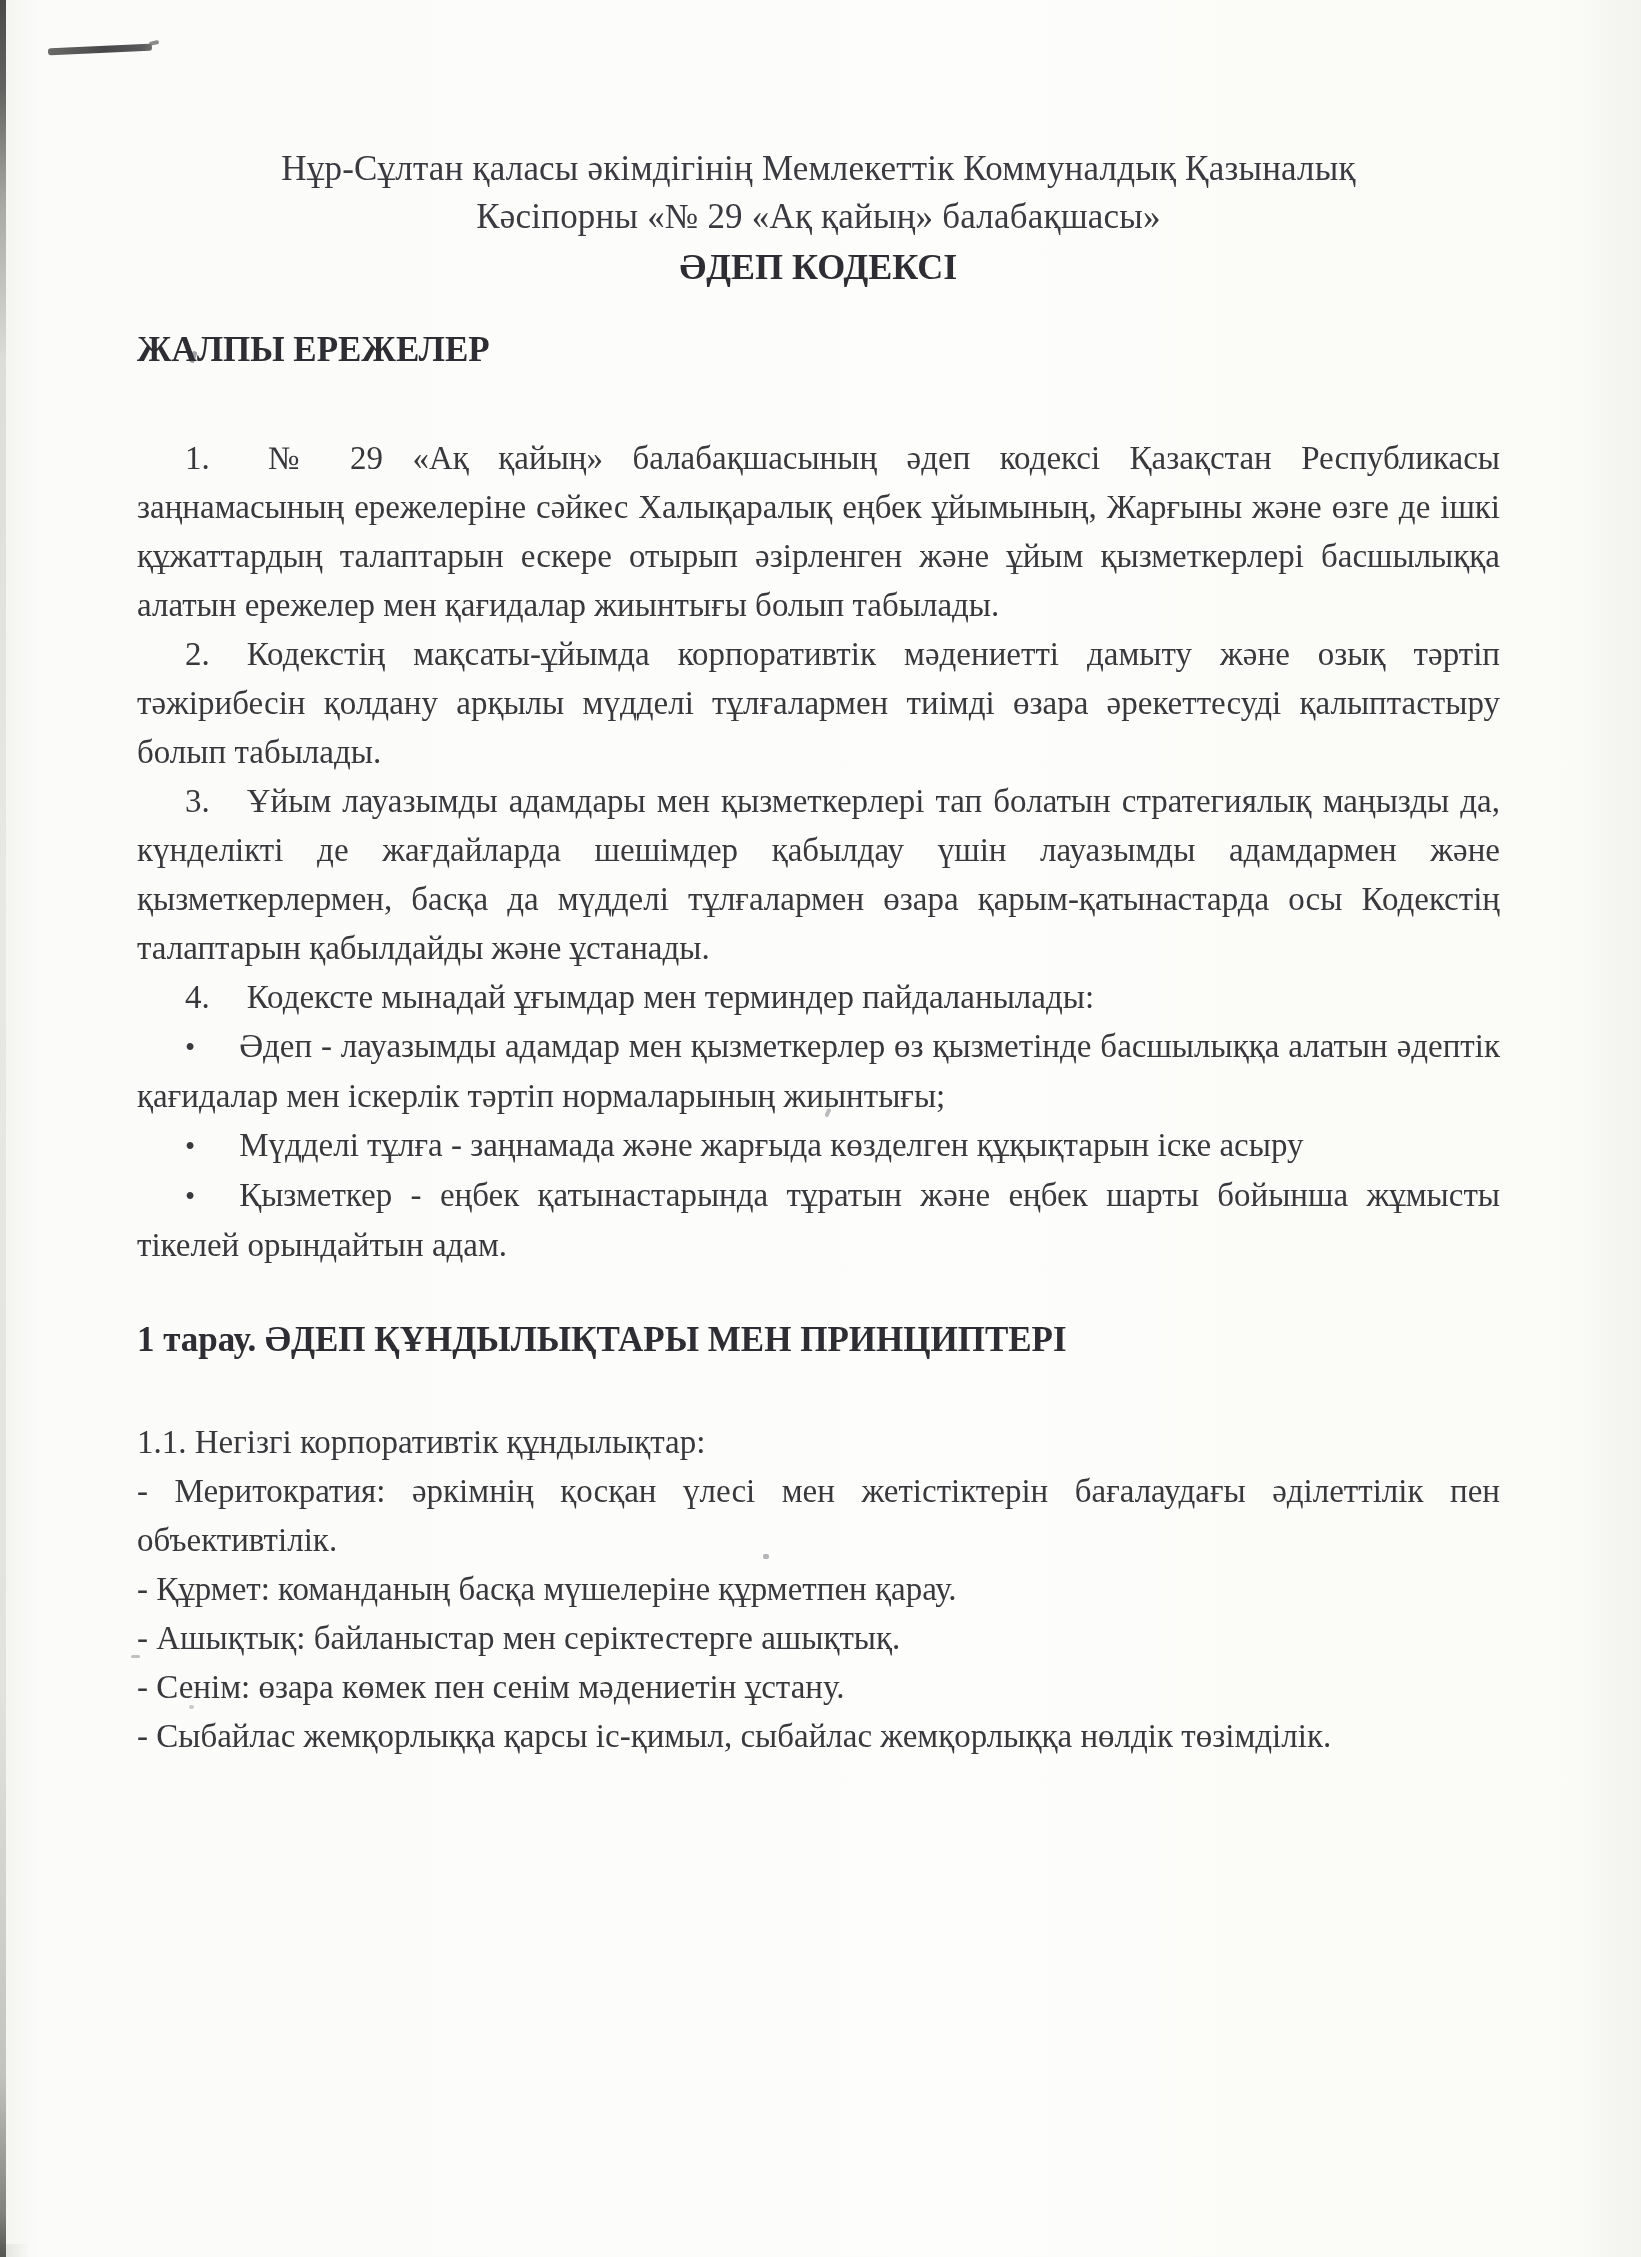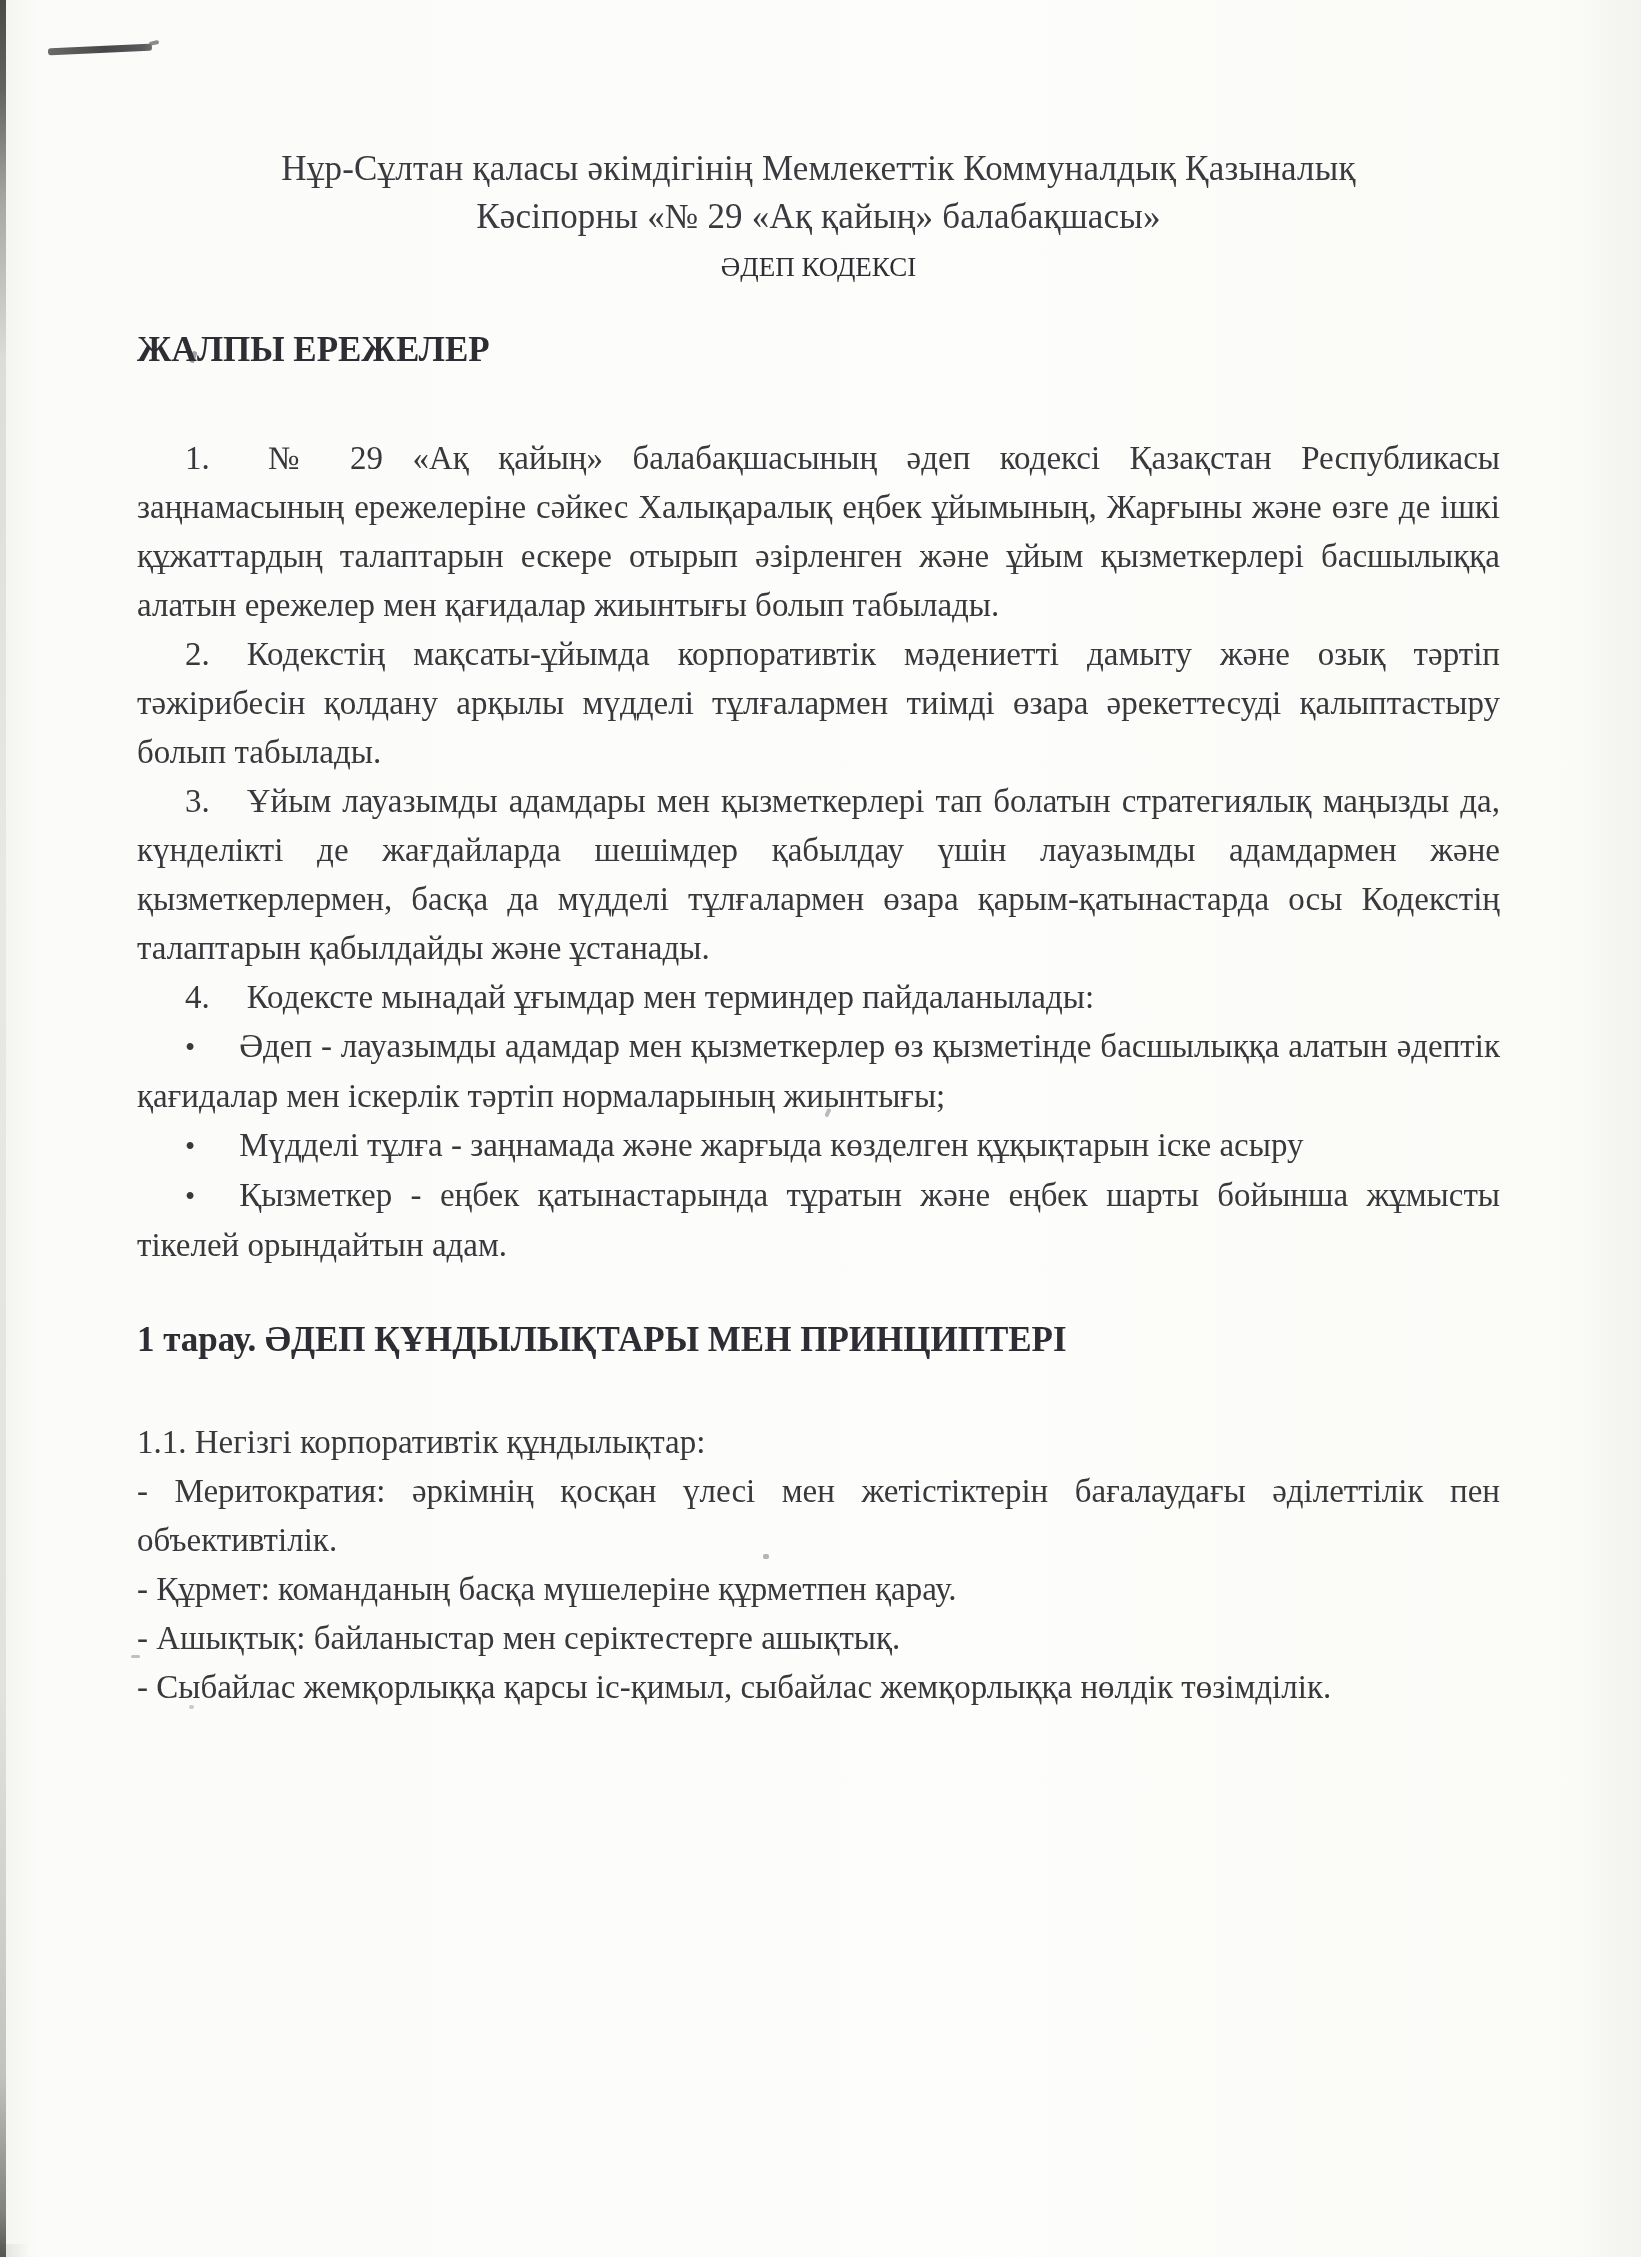--- a/index.html
+++ b/index.html
@@ -15,22 +15,22 @@
   }
   .content {
     position: absolute;
     top: 145px;
     left: 137px;
     width: 1363px;
   }
   .doc-header { text-align: center; line-height: 48px; font-size: 35px; color: #3a3a40; }
   .doc-header .org-line { letter-spacing: 0.2px; }
   .doc-title {
-    font-weight: normal;
-    font-size: 27px;
+    font-weight: bold;
+    font-size: 36px;
     color: #2d2d33;
     margin-top: 1.9px;
   }
   .section-heading {
     text-align: left;
     font-weight: bold;
     font-size: 35px;
     color: #2d2d33;
     margin-top: 35px;
     margin-bottom: 60px;
@@ -128,18 +128,19 @@
 
     </div>
 
     <div class="chapter-heading">1 тарау. ӘДЕП ҚҰНДЫЛЫҚТАРЫ МЕН ПРИНЦИПТЕРІ</div>
 
     <div class="values">
       <p>1.1. Негізгі корпоративтік құндылықтар:</p>
       <p>- Меритократия: әркімнің қосқан үлесі мен жетістіктерін бағалаудағы әділеттілік пен объективтілік.</p>
       <p>- Құрмет: команданың басқа мүшелеріне құрметпен қарау.</p>
       <p>- Ашықтық: байланыстар мен серіктестерге ашықтық.</p>
+      <p>- Сенім: өзара көмек пен сенім мәдениетін ұстану.</p>
       <p>- Сыбайлас жемқорлыққа қарсы іс-қимыл, сыбайлас жемқорлыққа нөлдік төзімділік.</p>
     </div>
 
   </div>
 </div>
 
 
 </body></html>

